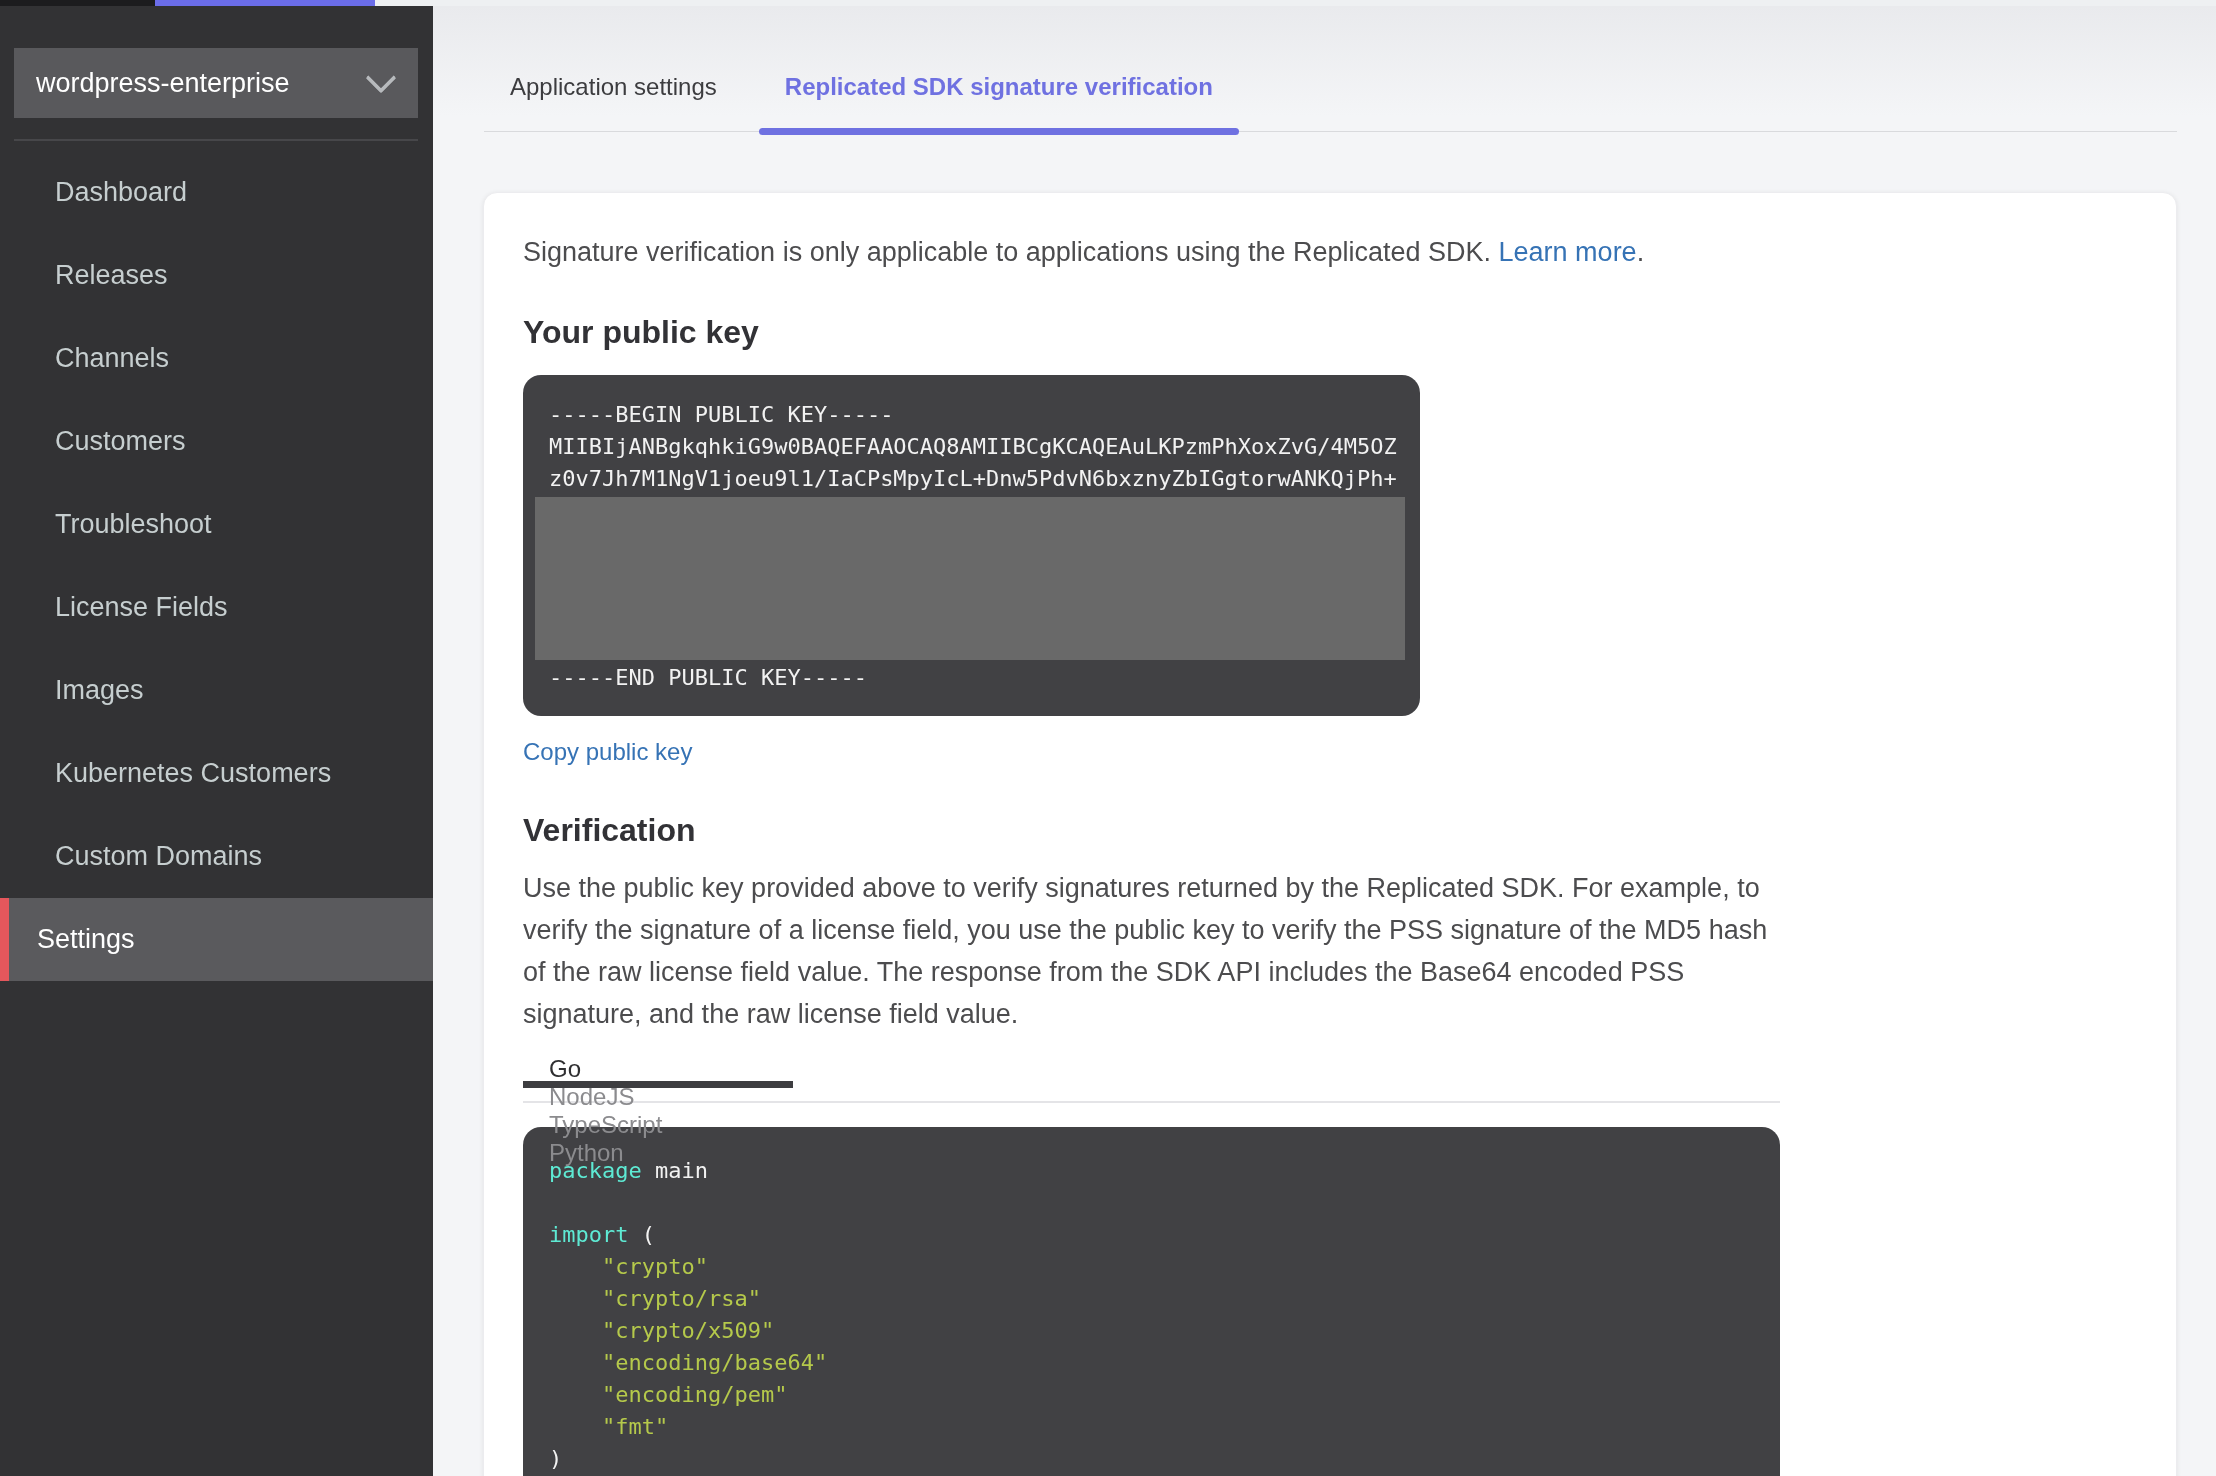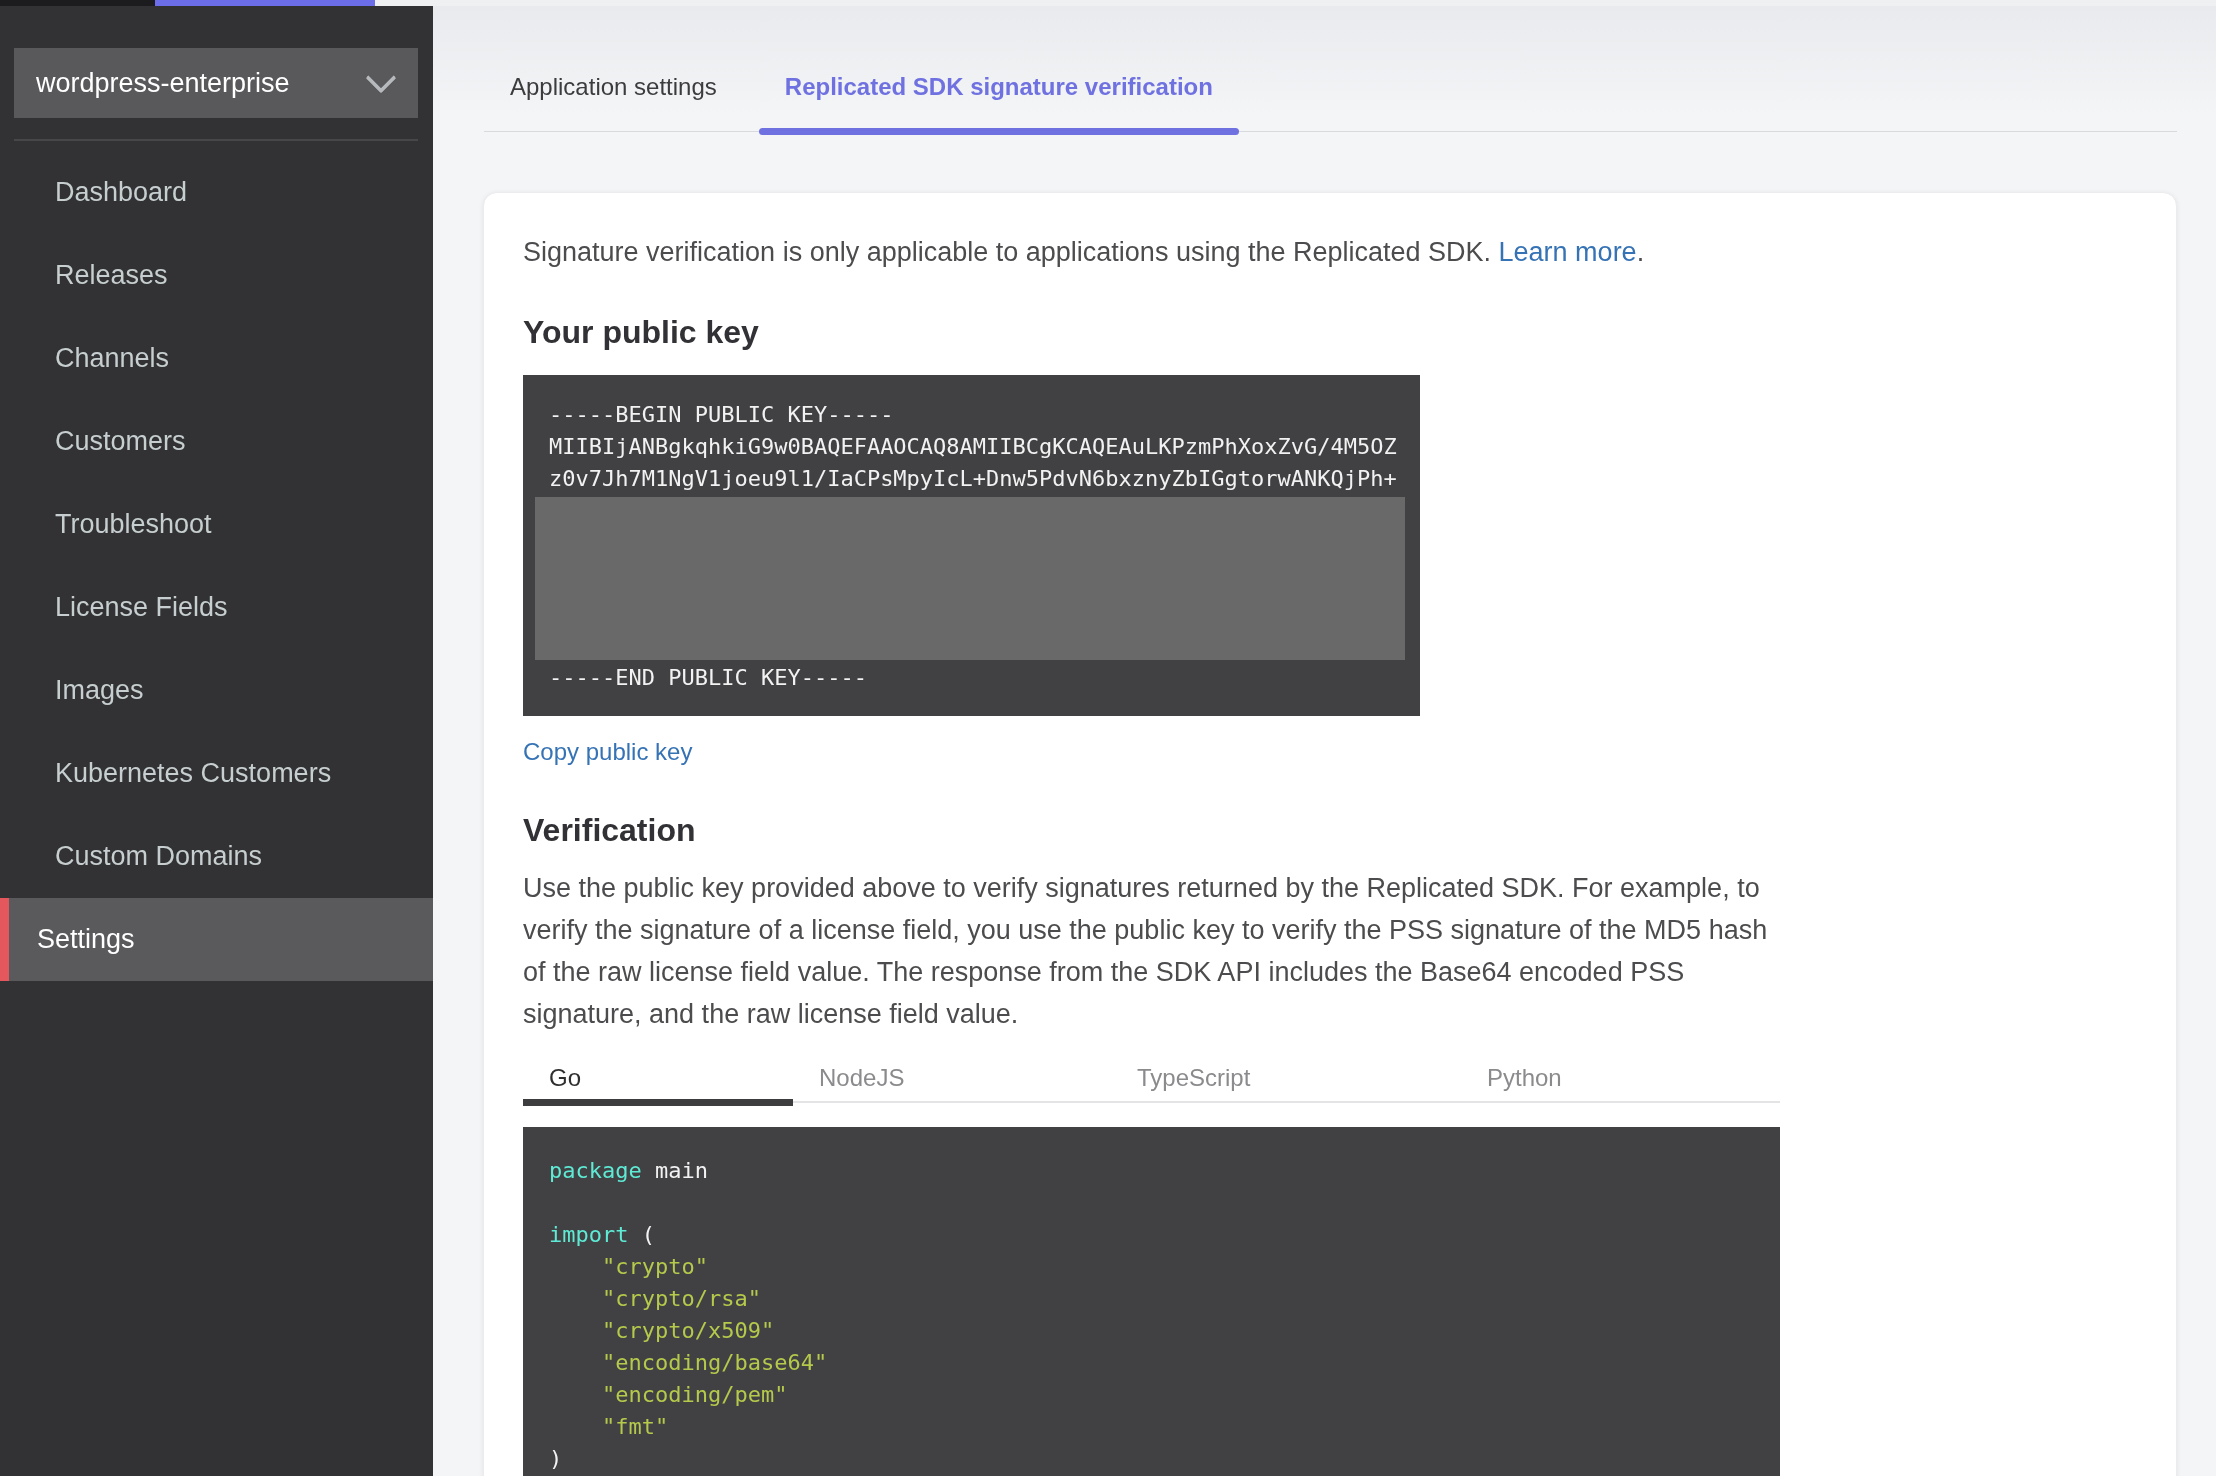--- a/index.html
+++ b/index.html
@@ -36,31 +36,31 @@
                        border-radius:4px; background:#6f71e1; }
 
   
   .card { margin:60px 39px 0 50px; background:#ffffff; border-radius:14px;
           box-shadow:0 1px 5px rgba(0,0,0,.08); border:1px solid #ececef;
           padding:44px 39px; height:1400px; box-sizing:border-box; }
   .intro { margin:0; font-size:27px; color:#4c4c4e; }
   a.link { color:#3673b5; text-decoration:none; cursor:pointer; }
   .card h2 { font-size:32px; color:#323236; margin:46px 0 0 0; font-weight:bold; }
 
-  .codeblock { background:#414144; border-radius:0; color:#f2f2f2;
+  .codeblock { background:#414144; border-radius:18px; color:#f2f2f2;
                font-family:"DejaVu Sans Mono", monospace; font-size:22px; line-height:32px; }
   .key-block { width:897px; margin-top:24px; padding:24px 26px 22px 26px; box-sizing:border-box; }
   .code-line { white-space:pre; min-height:32px; }
   .redaction { height:163px; background:#696969; margin:2px -11px 2px -14px; }
 
   .copy-link { display:inline-block; margin-top:22px; font-size:24px; }
   .verif { width:1268px; margin:18px 0 0 0; font-size:27px; line-height:42px; color:#4c4c4e; }
 
   .lang-tabs { position:relative; display:flex; margin-top:20px; height:46px;
-               border-bottom:2px solid #e4e4e7; width:1257px; box-sizing:content-box; }
+               border-bottom:2px solid #e4e4e7; width:1257px; box-sizing:content-box;flex-direction:column; }
   .lang-tab { display:flex; align-items:center; padding-left:26px; font-size:24px; color:#8b8b8e;
               box-sizing:border-box; cursor:pointer; position:relative; }
   .lang-tab:nth-child(1){ width:270px; }
   .lang-tab:nth-child(2){ width:318px; }
   .lang-tab:nth-child(3){ width:350px; }
   .lang-tab:nth-child(4){ width:319px; }
   .lang-tab.active { color:#2f2f31; }
   .lang-tab.active::after { content:""; position:absolute; left:0; bottom:-5px; width:100%; height:7px; background:#3d3d40; }
 
   .go-block { width:1257px; margin-top:24px; padding:28px 26px; box-sizing:border-box; height:430px; }

